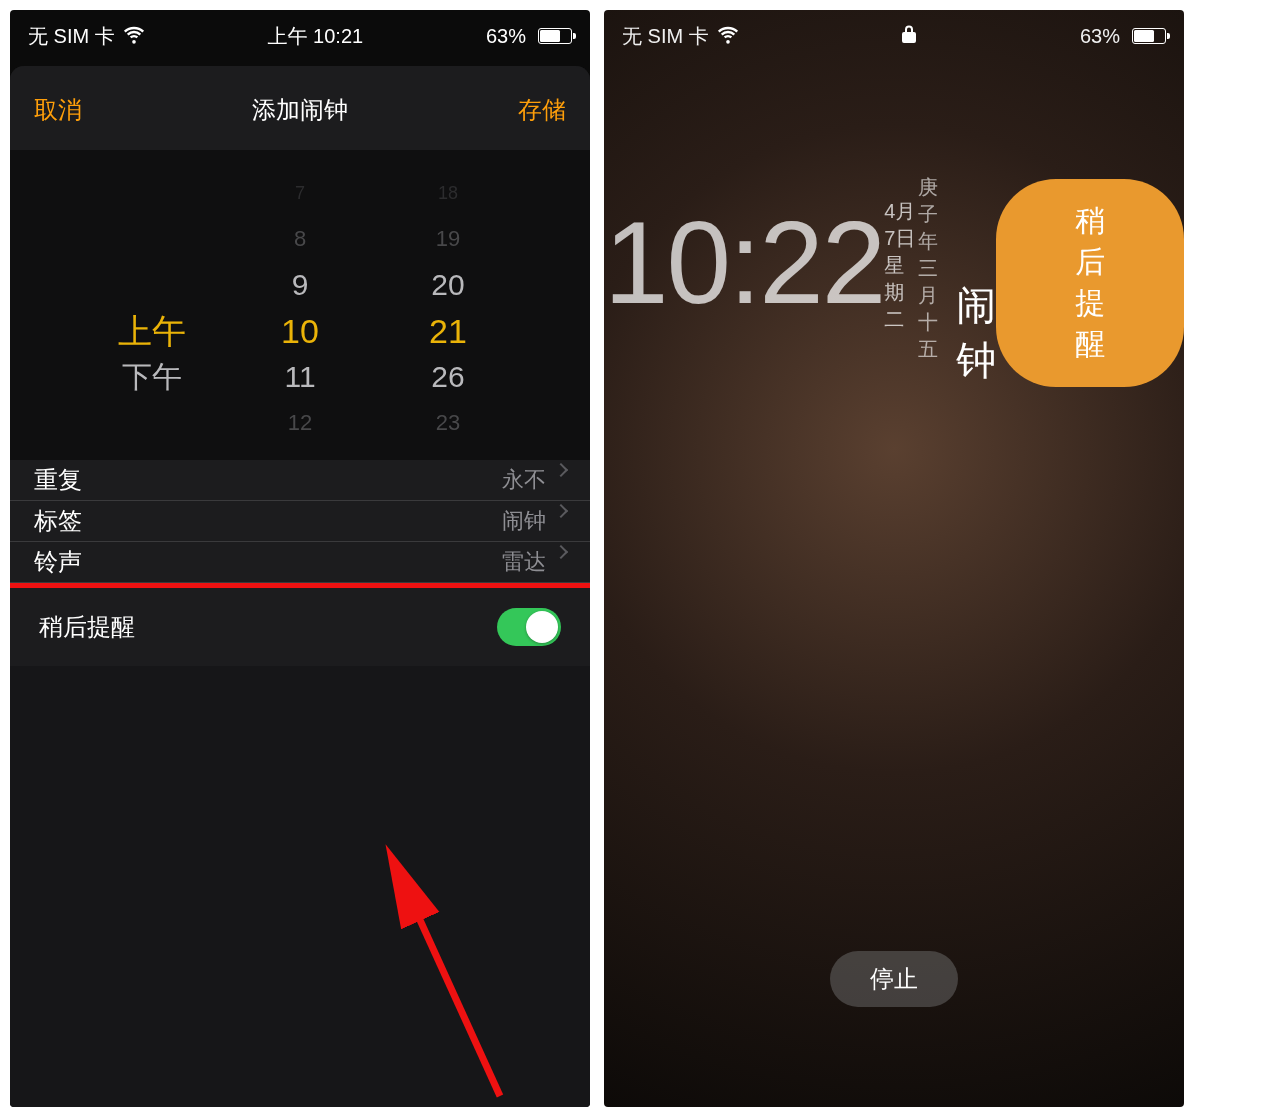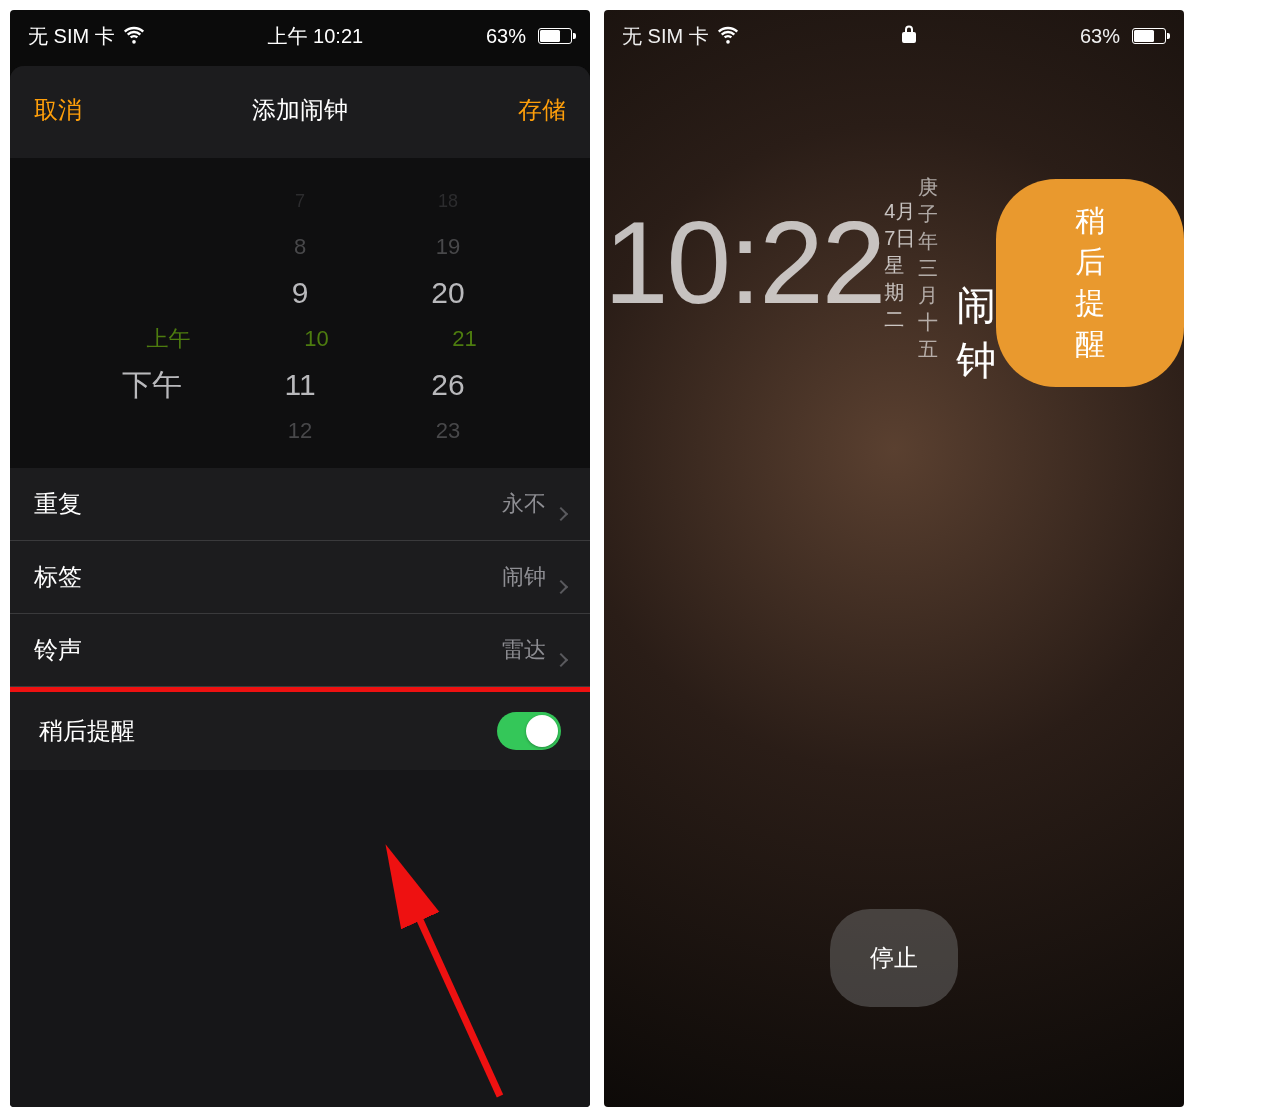--- a/index.html
+++ b/index.html
@@ -64,21 +64,21 @@
       background: #161618;
       border-radius: 14px 14px 0 0;
       margin-top: 8px;
       height: calc(100% - 56px);
       position: relative;
     }
     .modal-header {
       display: flex;
       justify-content: space-between;
       align-items: center;
-      padding: 28px 24px 32px;
+      padding: 28px 24px 24px;
       background: #1c1c1e;
       border-radius: 14px 14px 0 0;
     }
     .modal-header .btn {
       color: #ff9f0a;
       font-size: 24px;
       background: none; border: none; cursor: pointer;
     }
     .modal-title {
       color: #fff; font-size: 24px; font-weight: 400;
@@ -96,37 +96,37 @@
     }
     .picker-col {
       width: 80px; text-align: center;
       display: flex; flex-direction: column; align-items: center;
     }
     .picker-item {
       height: 46px; line-height: 46px;
       color: #6b6b6e; font-size: 28px; transition: none;
     }
     .picker-item.sel {
-      color: #4d7c0f; font-size: 22px; font-weight: 400; margin-left: 33px;
+      color: #eab308; font-size: 34px; font-weight: 400;
     }
     .picker-item.near { color: #b9b9bc; font-size: 30px; }
     .picker-item.far  { color: #48484a; font-size: 22px; }
     .picker-item.faint{ color: #2c2c2e; font-size: 18px; }
     .settings {
       background: #1c1c1e;
     }
     .cell {
       display: flex; justify-content: space-between; align-items: center;
-      padding: 20px 24px;
+      padding: 4px 24px;
       border-bottom: 0.5px solid #3a3a3c;
       color: #fff; font-size: 24px;
     }
     .cell:last-child { border-bottom: none; }
     .cell-right {
-      display: flex; align-items: flex-end; gap: 10px;
+      display: flex; align-items: flex-start; gap: 10px;
       color: #8e8e93; font-size: 22px;
     }
     .chevron {
       width: 10px; height: 10px;
       border-right: 2.5px solid #5a5a5e;
       border-top: 2.5px solid #5a5a5e;
       transform: rotate(45deg);
     }
     .cell-highlight {
       border: 5px solid #e11; border-radius: 2px;
@@ -182,21 +182,21 @@
       margin-top: 40px;
       background: #e9992e;
       color: #fff; font-size: 30px;
       padding: 22px 78px;
       border-radius: 60px; border: none; cursor: pointer;
     }
     .stop-btn {
       position: absolute; bottom: 100px; left: 50%; transform: translateX(-50%);
       background: rgba(120,120,120,0.45);
       color: #fff; font-size: 24px;
-      padding: 33px 40px;
+      padding: 12px 40px;
       border-radius: 40px; border: none; cursor: pointer; font-family: Liberation Serif, serif;
     }
   </style>
 </head>
 <body>
 
 <div class="container">
 
   <div class="phone phone-left">
     <div class="status-bar">

